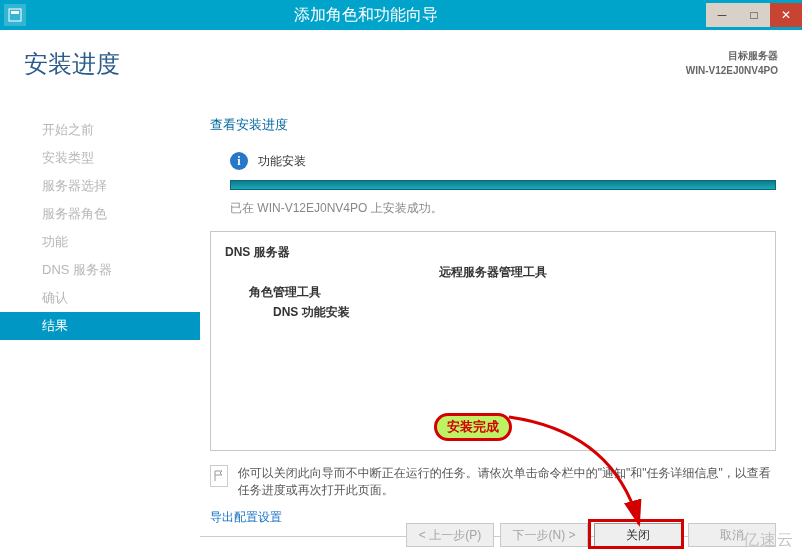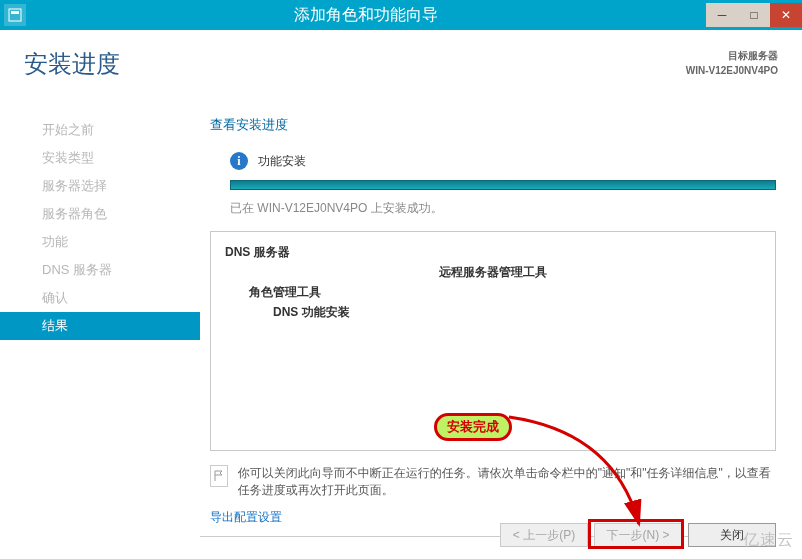--- a/index.html
+++ b/index.html
@@ -106,20 +106,21 @@
     <a class="export-link">导出配置设置</a>
   </div>
 </div>
 
 <div class="separator"></div>
 
 <div class="button-row">
   <div class="btn disabled">&lt; 上一步(P)</div>
   <div class="btn disabled">下一步(N) &gt;</div>
   <div class="btn">关闭</div>
+  <div class="btn disabled">取消</div>
 </div>
 
 <div class="annot-complete">安装完成</div>
 
 <svg class="arrow" width="180" height="130">
   <defs>
     <marker id="ah" markerWidth="10" markerHeight="10" refX="8" refY="3" orient="auto">
       <path d="M0,0 L0,6 L9,3 z" fill="#d40000"></path>
     </marker>
   </defs>

